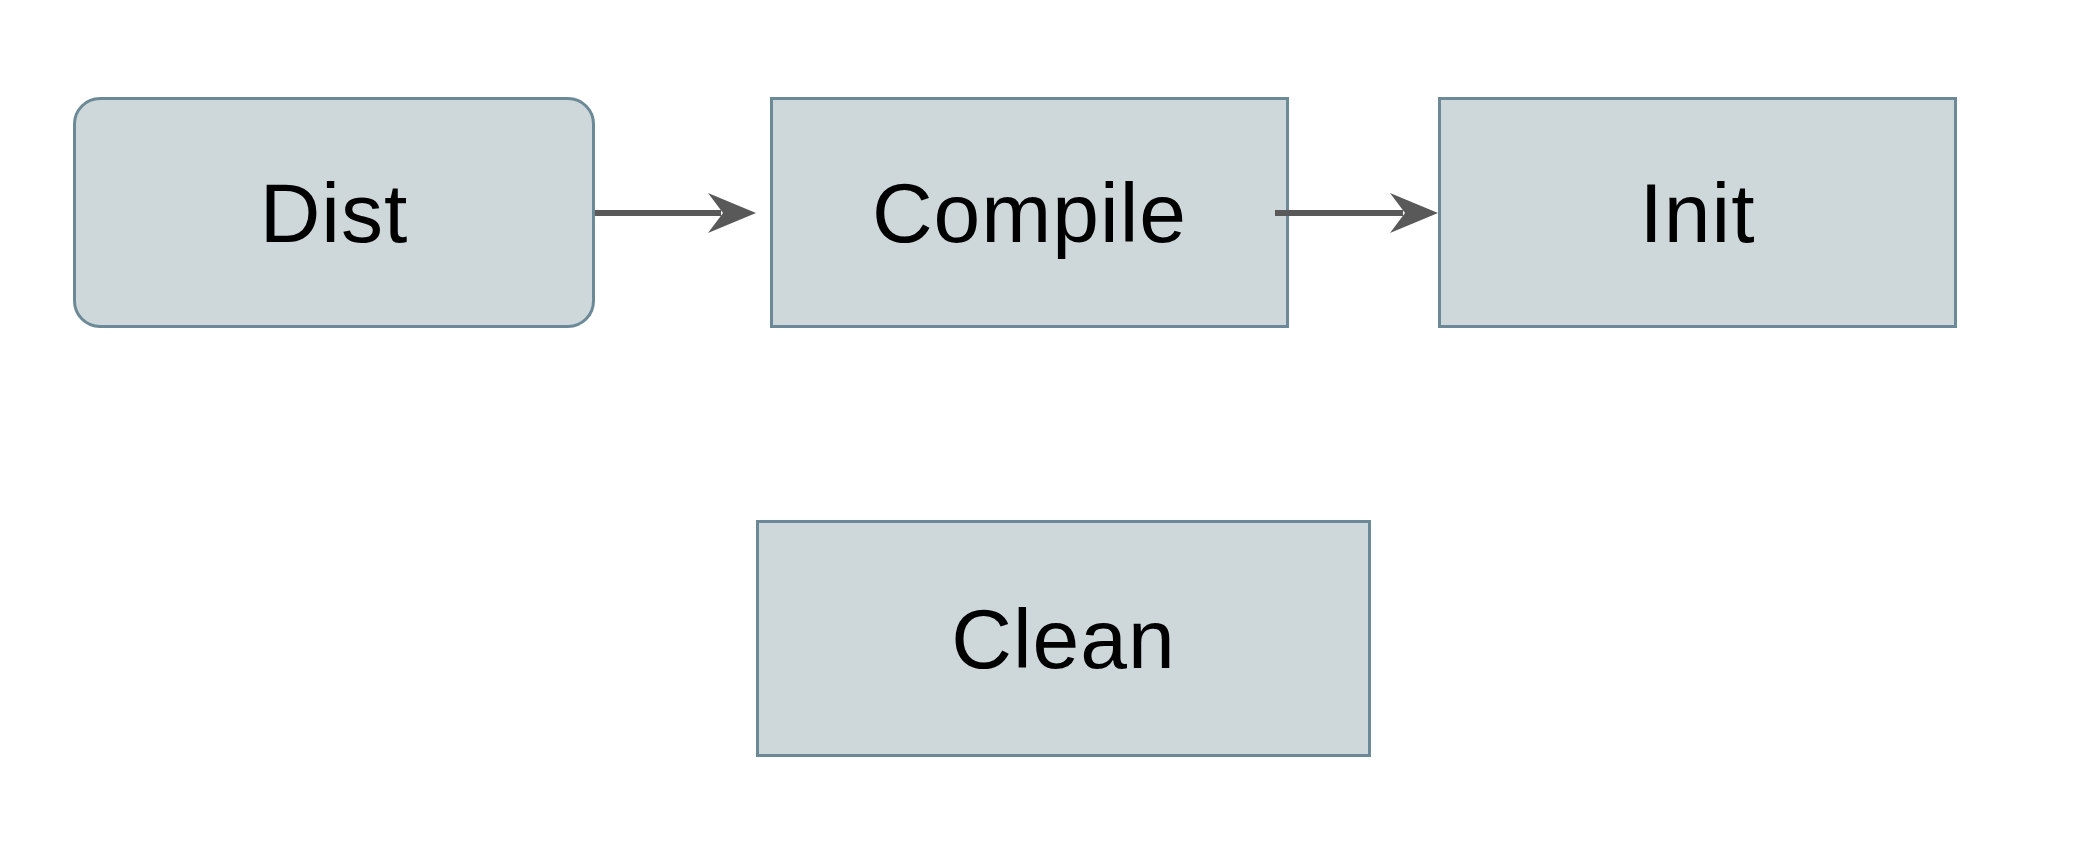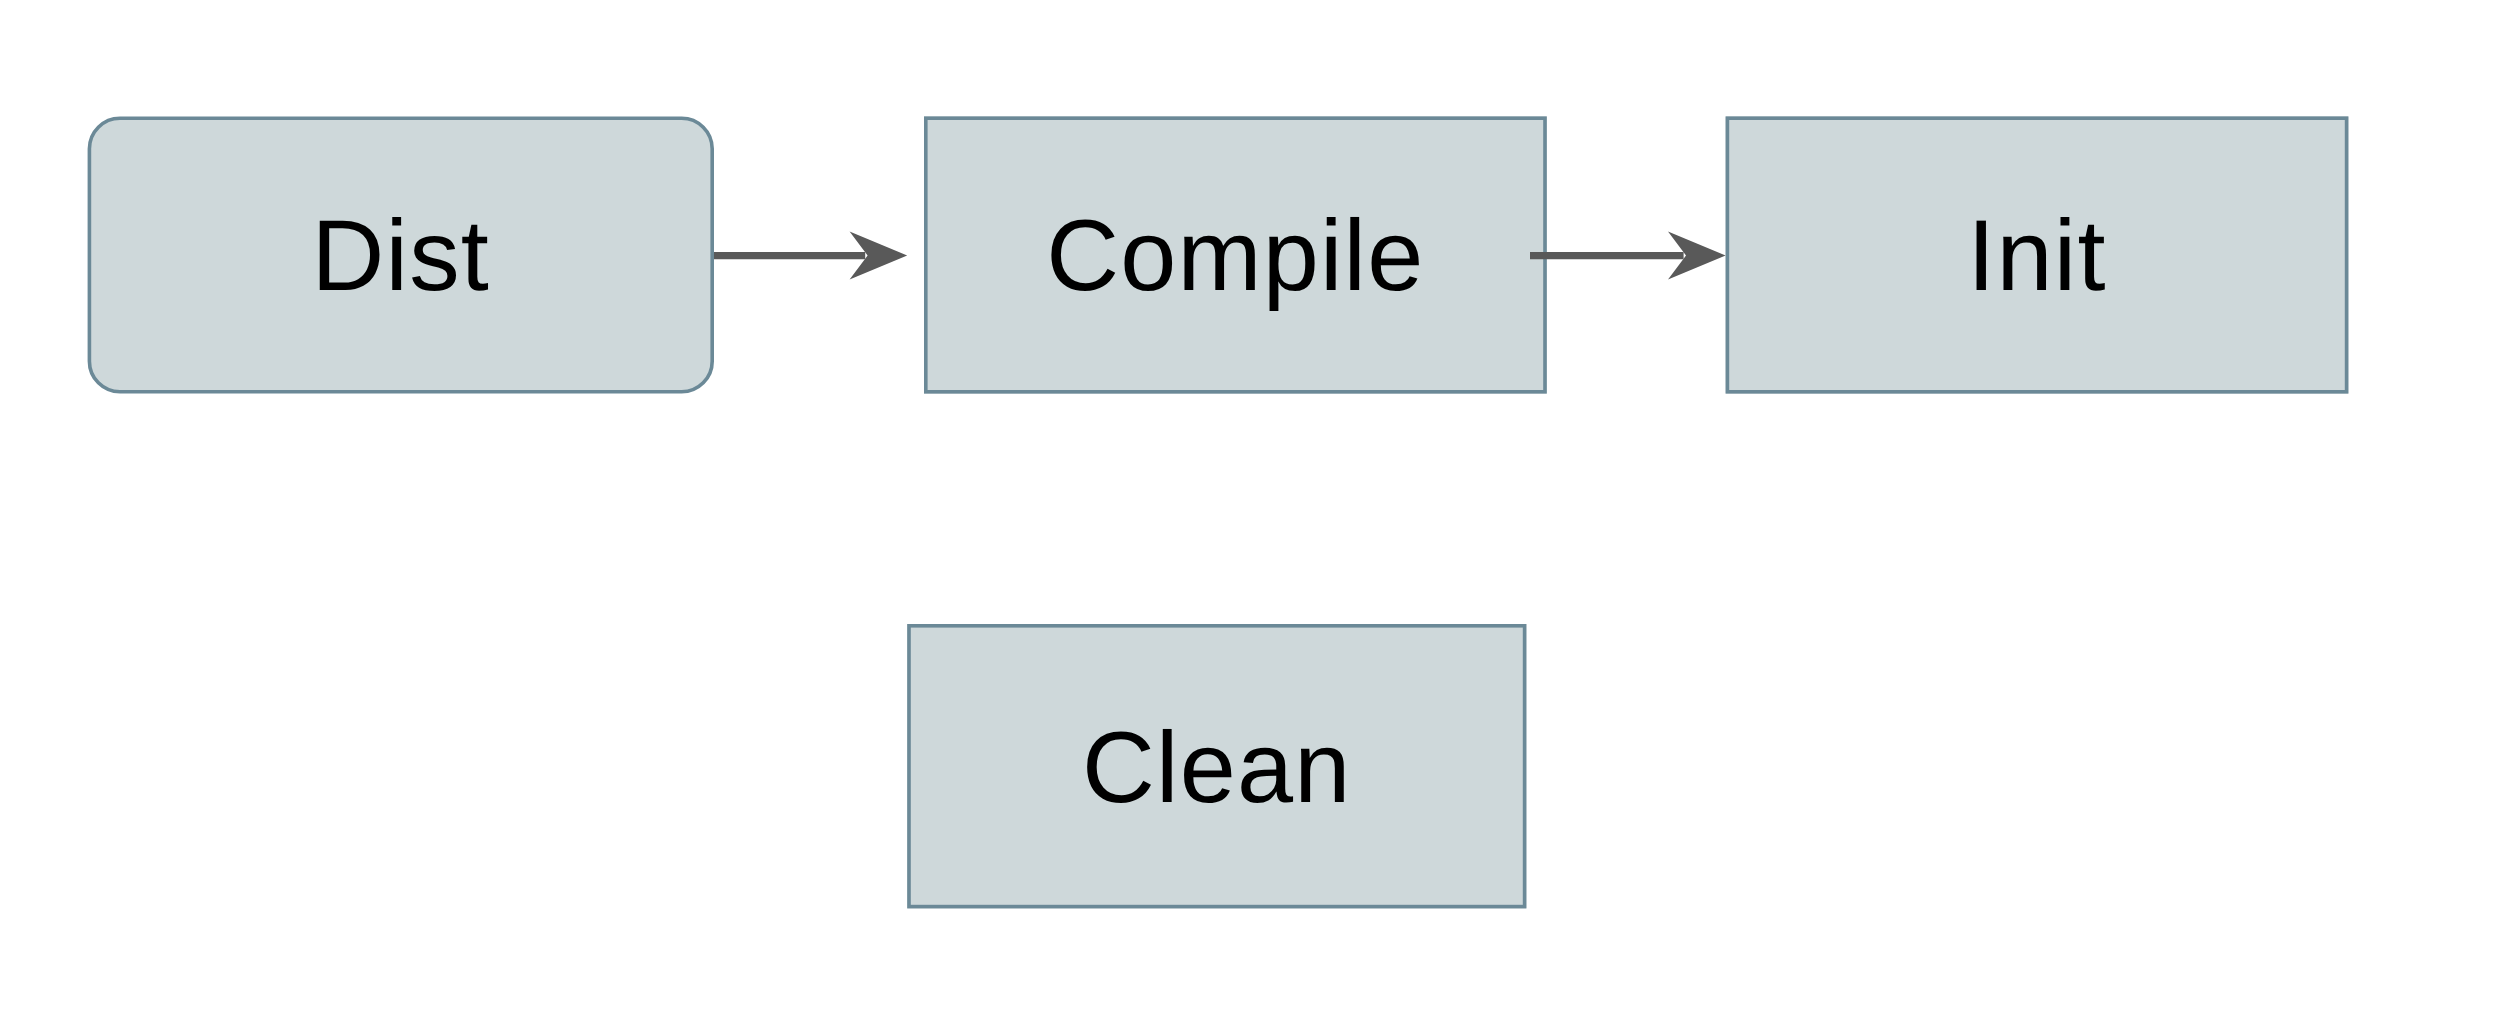--- a/index.html
+++ b/index.html
@@ -30,21 +30,21 @@
     color: var(--color-text, #000000);
     font-size: 84px;
     font-weight: 400;
     letter-spacing: 1px;
     line-height: 1;
     user-select: none;
   }
   .node-dist    { left: 73px;   top: 97px;  width: 522px; height: 231px; border-radius: 27px; }
   .node-compile { left: 756px;  top: 97px;  width: 519px; height: 231px; margin-left: 14px; }
   .node-init    { left: 1438px; top: 97px;  width: 519px; height: 231px; text-align: center; }
-  .node-clean   { left: 756px;  top: 520px; width: 516px; height: 237px; }
+  .node-clean   { left: 756px;  top: 520px; width: 615px; height: 237px; }
   .connector {
     position: absolute;
     overflow: visible;
   }
   .connector-1 { left: 595px;  top: 183px; }
   .connector-2 { left: 1275px; top: 183px; }
 </style>
 </head>
 <body>
 

